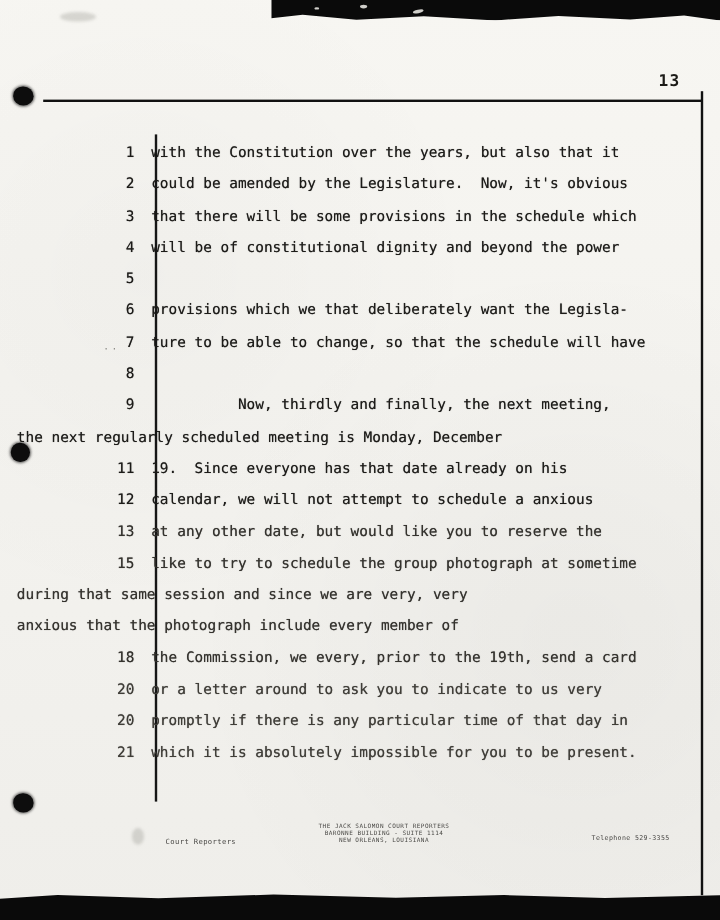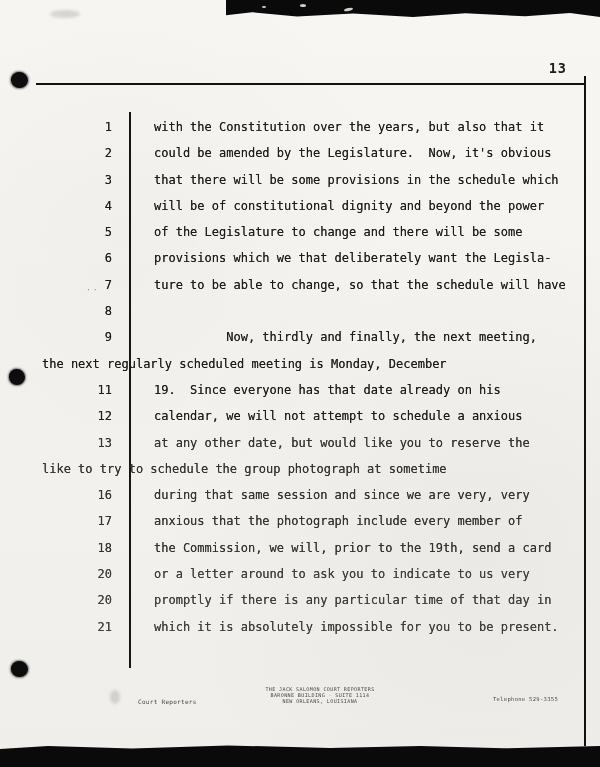--- a/index.html
+++ b/index.html
@@ -35,21 +35,21 @@
   .hole.h3{left:11px;top:661px;width:17px;height:16px;}
 
   .page-number{position:absolute;top:60px;right:33px;font-size:13.5px;font-weight:bold;letter-spacing:1px;}
   .header-rule{position:absolute;top:83px;left:36px;width:549px;height:2px;background:#111;}
 
   .num-rule{position:absolute;top:112px;left:129px;width:2px;height:556px;background:#161616;}
 
   .transcript{position:absolute;top:114px;left:0;width:584px;}
   .line-row{display:flex;height:26.3px;line-height:26.3px;font-size:12px;}
   .line-num{width:112px;text-align:right;flex:0 0 112px;text-shadow:0 0 .6px rgba(20,20,20,.7);}
-  .line-text{margin-left:42px;white-space:pre;text-shadow:0 0 .6px rgba(20,20,20,.7);}
+  .line-text{margin-left:14px;white-space:pre;text-shadow:0 0 .6px rgba(20,20,20,.7);}
   .line-row:nth-child(n+13){color:#35332e;filter:blur(.25px);}
   .line-row:nth-child(n+18){color:#403e38;filter:blur(.35px);}
 
   .footer{position:absolute;left:0;top:684px;width:600px;height:34px;color:#4a4946;}
   .footer-center{position:absolute;left:220px;top:2px;width:200px;text-align:center;
     font-size:5px;line-height:6px;letter-spacing:.4px;filter:blur(.3px);}
   .footer-left{position:absolute;left:138px;top:14px;font-size:6px;letter-spacing:.3px;filter:blur(.3px);}
   .footer-right{position:absolute;right:42px;top:12px;font-size:5.5px;letter-spacing:.3px;filter:blur(.3px);}
 
   .artifact{position:absolute;color:#8b8a85;font-size:8px;letter-spacing:2px;}
@@ -92,21 +92,20 @@
     <div class="line-row">
         <span class="line-num">3</span>
         <span class="line-text">that there will be some provisions in the schedule which</span>
       </div>
     <div class="line-row">
         <span class="line-num">4</span>
         <span class="line-text">will be of constitutional dignity and beyond the power</span>
       </div>
     <div class="line-row">
         <span class="line-num">5</span>
-        <span class="line-text">of the Legislature to change and there will be some</span>
       </div>
     <div class="line-row">
         <span class="line-num">6</span>
         <span class="line-text">provisions which we that deliberately want the Legisla-</span>
       </div>
     <div class="line-row">
         <span class="line-num">7</span>
         <span class="line-text">ture to be able to change, so that the schedule will have</span>
       </div>
     <div class="line-row">
@@ -125,33 +124,32 @@
       </div>
     <div class="line-row">
         <span class="line-num">12</span>
         <span class="line-text">calendar, we will not attempt to schedule a anxious</span>
       </div>
     <div class="line-row">
         <span class="line-num">13</span>
         <span class="line-text">at any other date, but would like you to reserve the</span>
       </div>
     <div class="line-row">
+        <span class="line-num">15</span>
         <span class="line-text">like to try to schedule the group photograph at sometime</span>
       </div>
     <div class="line-row">
-        <span class="line-num">16</span>
         <span class="line-text">during that same session and since we are very, very</span>
       </div>
     <div class="line-row">
-        <span class="line-num">17</span>
         <span class="line-text">anxious that the photograph include every member of</span>
       </div>
     <div class="line-row">
         <span class="line-num">18</span>
-        <span class="line-text">the Commission, we will, prior to the 19th, send a card</span>
+        <span class="line-text">the Commission, we every, prior to the 19th, send a card</span>
       </div>
     <div class="line-row">
         <span class="line-num">20</span>
         <span class="line-text">or a letter around to ask you to indicate to us very</span>
       </div>
     <div class="line-row">
         <span class="line-num">20</span>
         <span class="line-text">promptly if there is any particular time of that day in</span>
       </div>
     <div class="line-row">

